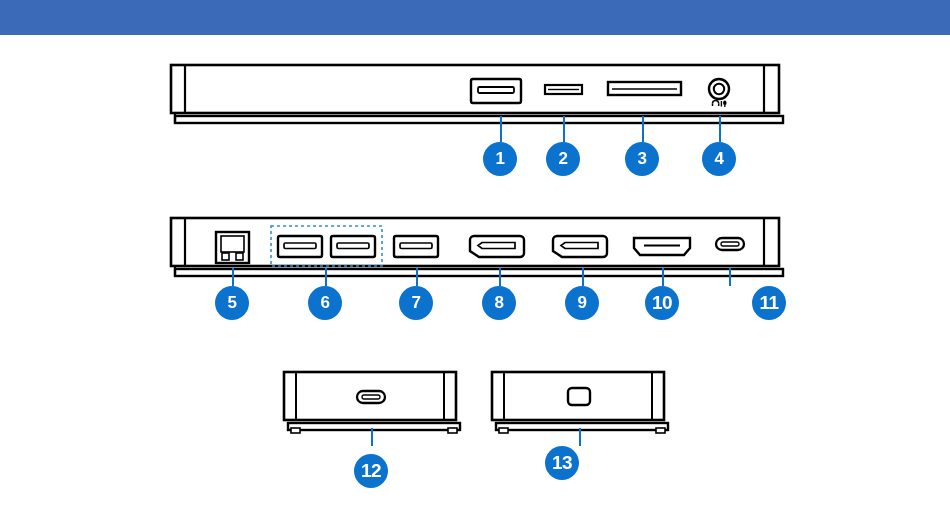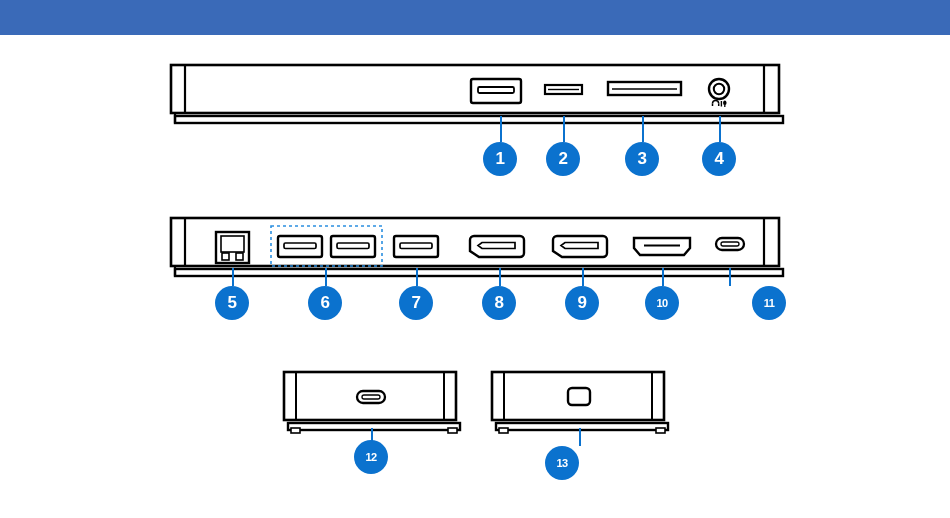--- a/index.html
+++ b/index.html
@@ -10,21 +10,21 @@
   }
   #stage{position:relative;width:950px;height:518px;}
   .header-bar{position:absolute;left:0;top:0;width:950px;height:35px;background:#3a6ab8;}
 
   svg.diagram{position:absolute;left:0;top:0;width:950px;height:518px;}
 
   .callout{position:absolute;width:34px;height:34px;border-radius:50%;
     background:#0b72ce;color:#ffffff;display:flex;align-items:center;
     justify-content:center;font-weight:bold;font-size:17px;
     font-family:"Liberation Sans", sans-serif;letter-spacing:-0.5px;}
-  .callout.wide{font-size:11px;}
+  .callout.wide{font-size:19px;}
   .cline{position:absolute;width:2px;background:#0b72ce;}
 </style>
 </head>
 <body>
 
 <div id="stage">
 
   <div class="header-bar"></div>
 
   <svg class="diagram" viewBox="0 0 950 518">
@@ -164,18 +164,18 @@
       <div class="callout" style="left: 399px; top: 286px;">7</div>
       <div class="cline" style="left: 499px; top: 268px; height: 18px;"></div>
       <div class="callout" style="left: 482px; top: 286px;">8</div>
       <div class="cline" style="left: 582px; top: 268px; height: 18px;"></div>
       <div class="callout" style="left: 565px; top: 286px;">9</div>
       <div class="cline" style="left: 662px; top: 268px; height: 18px;"></div>
       <div class="callout wide" style="left: 645px; top: 286px;">10</div>
       <div class="cline" style="left: 729px; top: 268px; height: 18px;"></div>
       <div class="callout wide" style="left: 752px; top: 286px;">11</div>
       <div class="cline" style="left: 371px; top: 428px; height: 18px;"></div>
-      <div class="callout wide" style="left: 354px; top: 440px; text-align: center;">12</div>
+      <div class="callout wide" style="left: 354px; top: 454px; text-align: center;">12</div>
       <div class="cline" style="left: 579px; top: 428px; height: 18px;"></div>
       <div class="callout wide" style="left: 545px; top: 446px;">13</div>
     </div>
 
 </div>
 
 </body></html>

